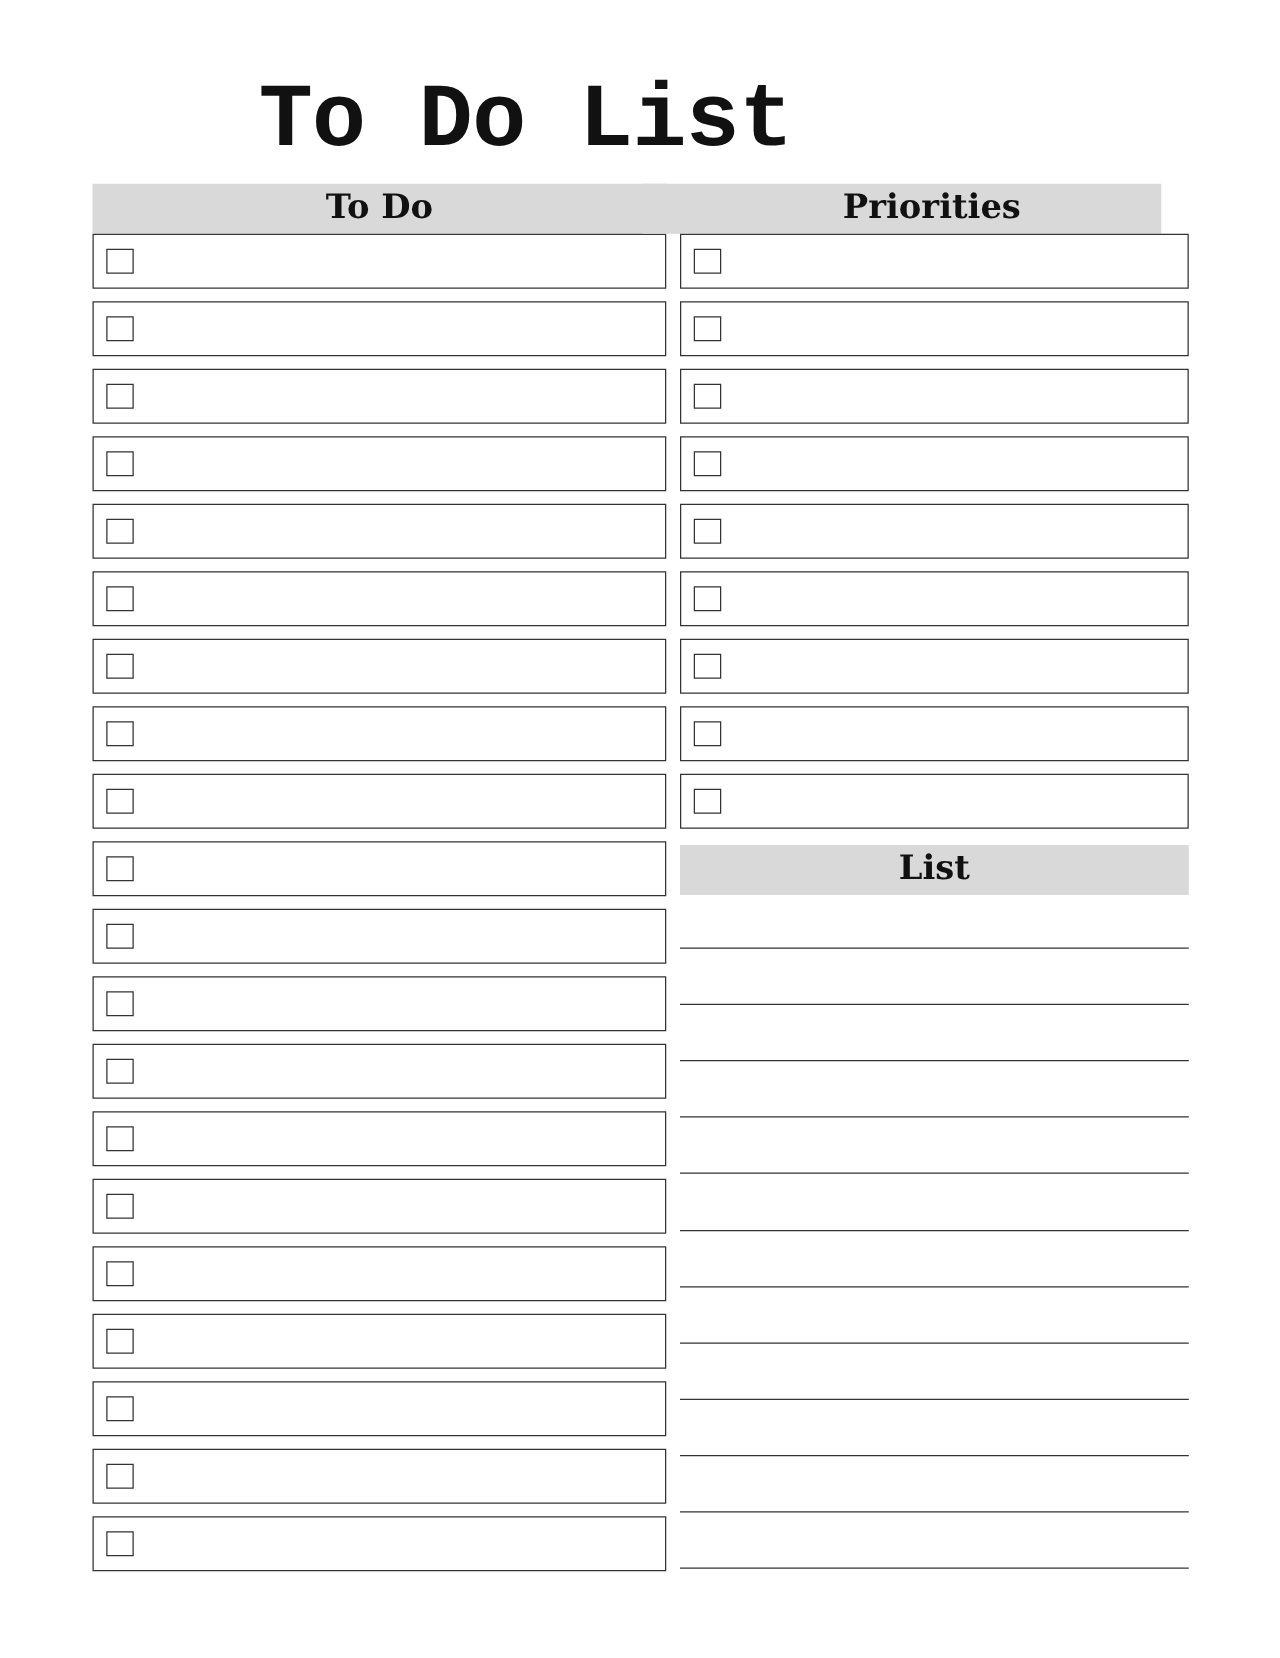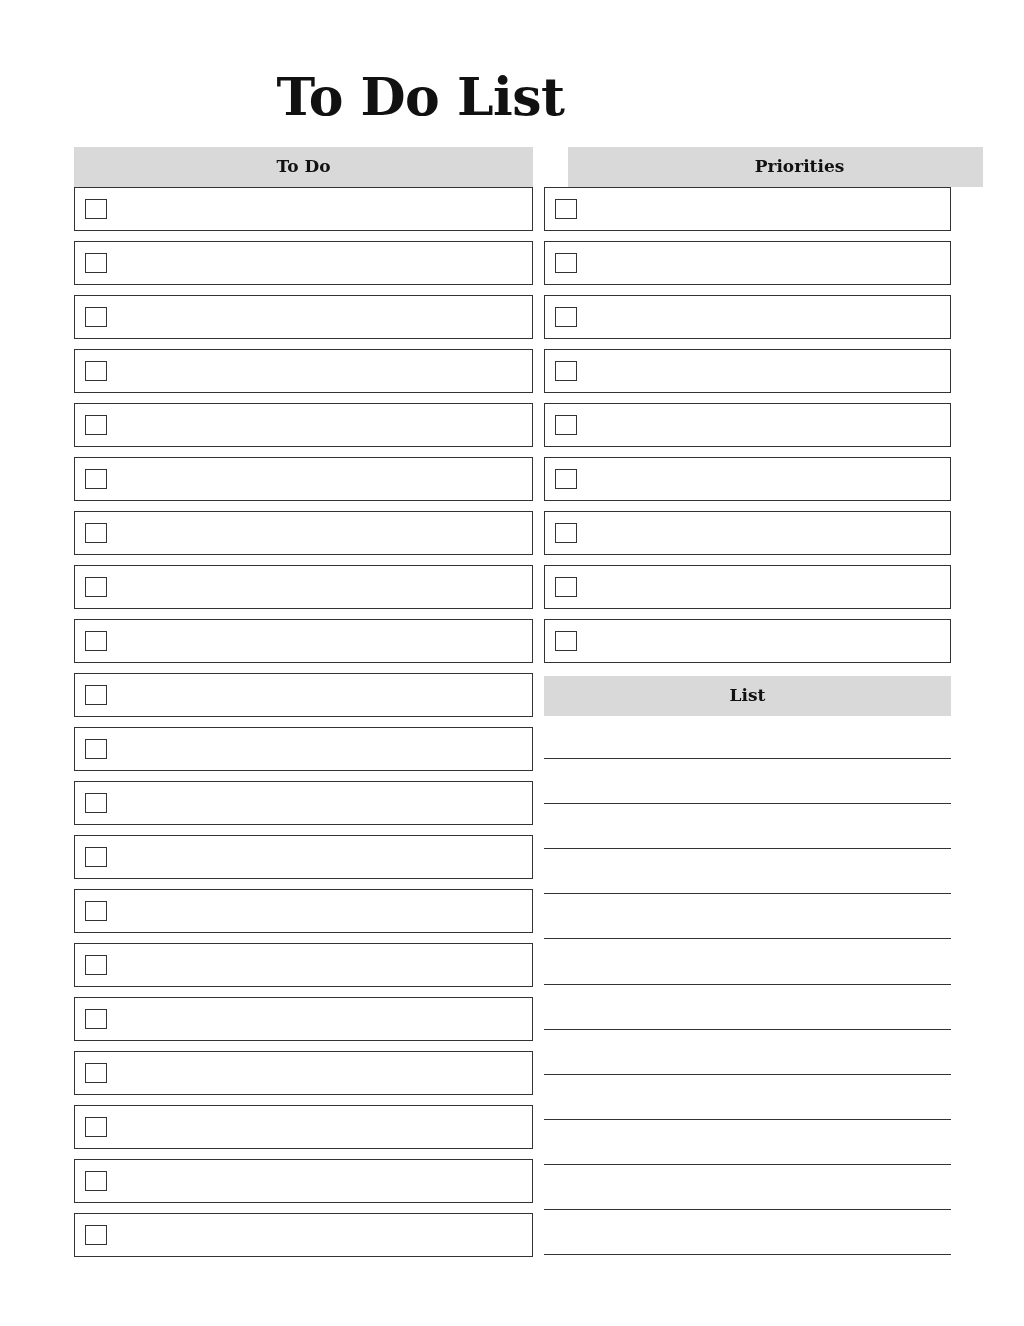--- a/index.html
+++ b/index.html
@@ -1,21 +1,21 @@
 <!DOCTYPE html>
 <html><head>
 <meta charset="utf-8">
 <style>
   html, body { margin: 0; padding: 0; background: #ffffff; }
   body { width: 1024px; height: 1326px; position: relative; overflow: hidden;
          font-family: "DejaVu Serif", "Liberation Serif", serif; color: #111; }
   .title { position: absolute; top: 62px; left: 0; width: 841px; text-align: center;
-           font-size: 52px; font-weight: bold; letter-spacing: -0.5px; line-height: 70px; }
+           font-size: 72px; font-weight: bold; letter-spacing: -0.5px; line-height: 70px; font-family: Liberation Mono, monospace; }
   .header { position: absolute; background: #d9d9d9; height: 40px; line-height: 38px;
-            text-align: center; font-size: 17px; font-weight: bold; }
+            text-align: center; font-size: 27px; font-weight: bold; }
   .row { position: absolute; height: 44px; box-sizing: border-box;
          border: 1.5px solid #333; background: #fff; }
   .cb { position: absolute; left: 10px; top: 11px; width: 22px; height: 20px;
         box-sizing: border-box; border: 1.5px solid #333; background: #fff; cursor: pointer; }
   .note-line { position: absolute; left: 544px; width: 407px; height: 0;
                border-top: 1.5px solid #333; }
 </style>
 </head>
 <body>
 
@@ -78,21 +78,21 @@
       <div class="cb"></div>
     </div>
     <div class="row" style="left: 74px; top: 1159px; width: 459px;">
       <div class="cb"></div>
     </div>
     <div class="row" style="left: 74px; top: 1213px; width: 459px;">
       <div class="cb"></div>
     </div>
   </div>
 
-<div class="header" style="left:568px; top:147px; width:367px;padding-left:48px;">Priorities</div>
+<div class="header" style="left:514px; top:147px; width:367px;padding-left:48px;">Priorities</div>
 <div id="prio-rows">
     <div class="row" style="left: 544px; top: 187px; width: 407px;">
       <div class="cb"></div>
     </div>
     <div class="row" style="left: 544px; top: 241px; width: 407px;">
       <div class="cb"></div>
     </div>
     <div class="row" style="left: 544px; top: 295px; width: 407px;">
       <div class="cb"></div>
     </div>

